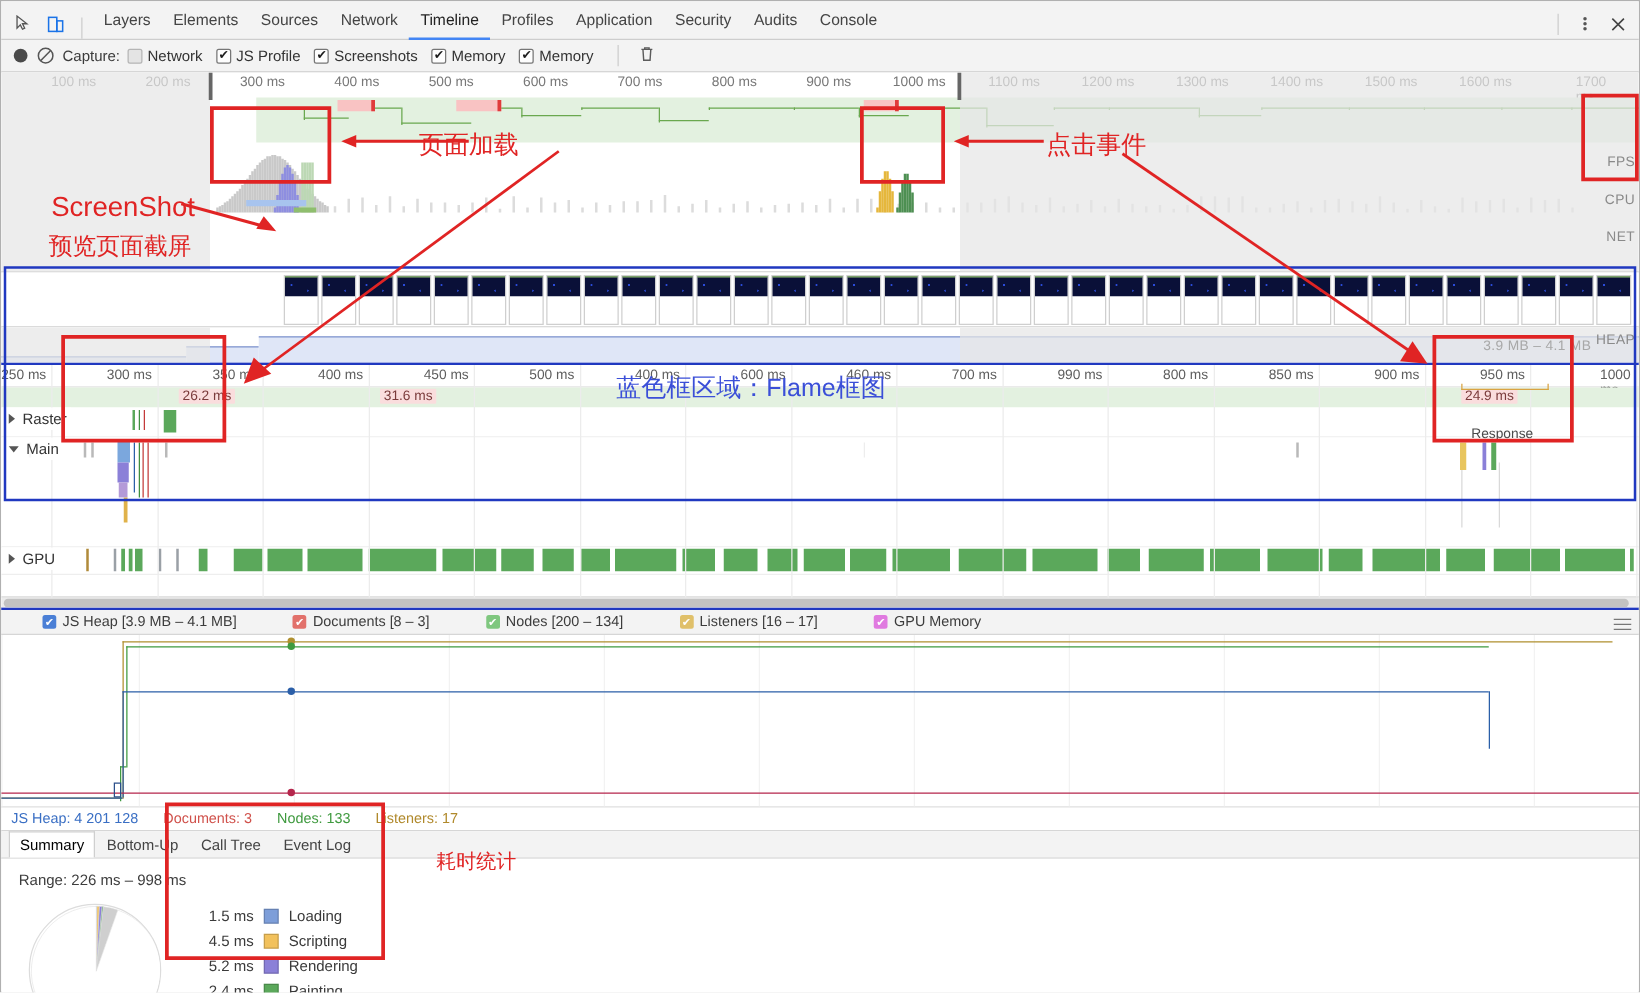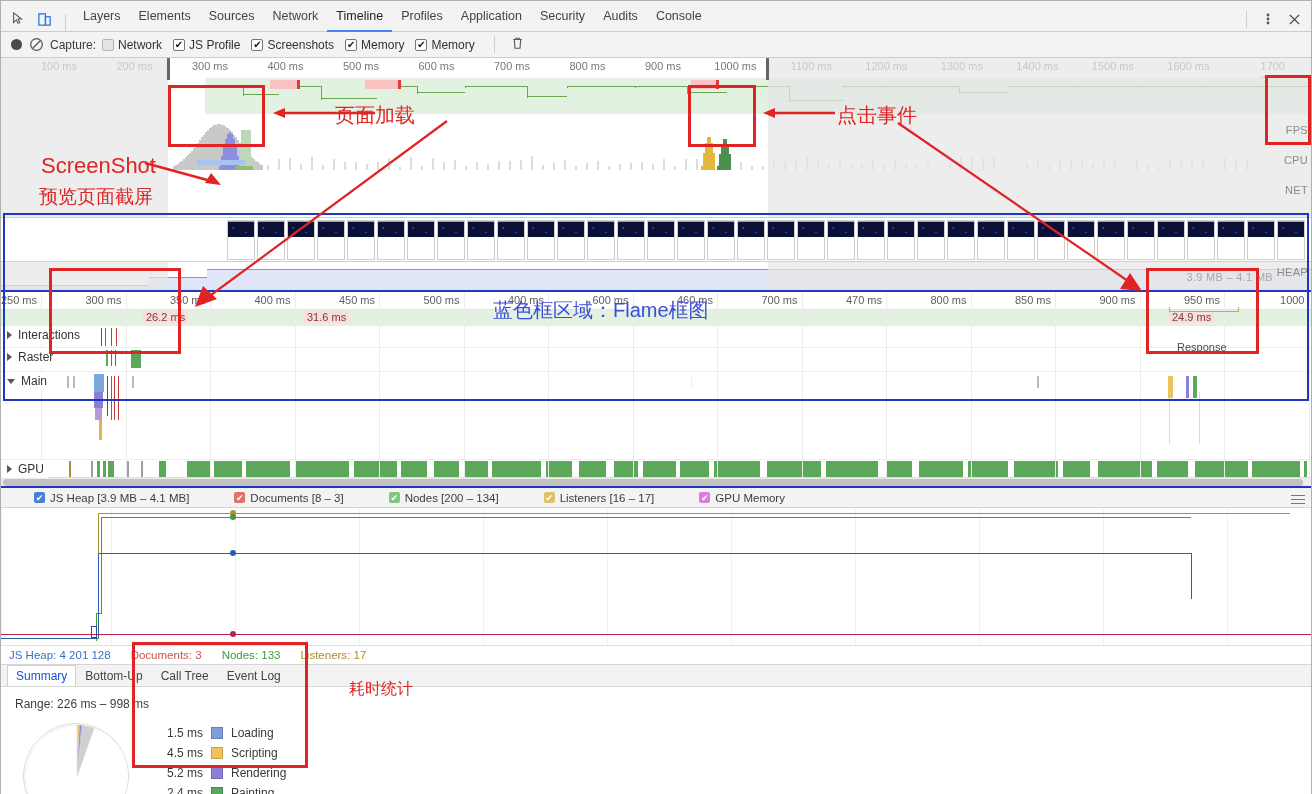--- a/index.html
+++ b/index.html
@@ -173,21 +173,21 @@
 
   .counters-values {
     height: 19px; display:flex; align-items:center;
     font-size: 11.5px; background:#fff; border-bottom:1px solid #d6d6d6; padding-left:8px;
   }
   .cv { margin-right: 20px; white-space:nowrap; }
 
   
   .bottom-tabs { display:flex; align-items:flex-end; height: 22px; background:#f3f3f3; border-bottom:1px solid #d6d6d6; padding-left:6px;}
   .btab { font-size:12px; padding: 3px 8px 3px; color:#444; cursor:pointer; border:1px solid transparent; border-bottom:none;}
-  .btab.selected { background:#fff; border-color:#cfcfcf; color:#1d4ed8;}
+  .btab.selected { background:#fff; border-color:#cfcfcf; color:#000000;}
 
   
   .summary { position:relative; height: 186px; background:#fff; padding: 10px 14px; }
   .range-text { font-size:12px; color:#3d3d3d; margin-bottom: 6px;}
   .pie-wrap { position:absolute; left: 22px; top: 36px; width: 108px; height: 108px; }
   .pie { width:106px; height:106px; border-radius:50%; border:1px solid #dcdcdc; background:#fff; position:relative; overflow:hidden;}
   .legend { position:absolute; left: 140px; top: 36px; }
   .lg-row { display:flex; align-items:center; height: 20px; font-size:12px; color:#3a3a3a;}
   .lg-val { width: 62px; text-align:right; margin-right: 8px; }
   .lg-sw { width: 12px; height: 12px; margin-right: 8px; border:1px solid rgba(0,0,0,.18);}
@@ -671,45 +671,33 @@
         <div class="tk" style="left: 40px;">250 ms</div>
         <div class="tk" style="left: 124.5px;">300 ms</div>
         <div class="tk" style="left: 209px;">350 ms</div>
         <div class="tk" style="left: 293.5px;">400 ms</div>
         <div class="tk" style="left: 378px;">450 ms</div>
         <div class="tk" style="left: 462.5px;">500 ms</div>
         <div class="tk" style="left: 547px;">400 ms</div>
         <div class="tk" style="left: 631.5px;">600 ms</div>
         <div class="tk" style="left: 716px;">460 ms</div>
         <div class="tk" style="left: 800.5px;">700 ms</div>
-        <div class="tk" style="left: 885px;">470 ms</div>
+        <div class="tk" style="left: 885px;">990 ms</div>
         <div class="tk" style="left: 969.5px;">800 ms</div>
         <div class="tk" style="left: 1054px;">850 ms</div>
         <div class="tk" style="left: 1138.5px;">900 ms</div>
         <div class="tk" style="left: 1223px;">950 ms</div>
         <div class="tk" style="left: 1307.5px;">1000 ms</div>
       </div>
     <div class="band-frames" id="band-frames">
         <div class="dur-pill" style="left: 142px;">26.2 ms</div>
         <div class="dur-pill" style="left: 303px;">31.6 ms</div>
         <div class="dur-pill" style="left: 1168px;">24.9 ms</div>
       </div>
 
-    <div class="track" style="height:22px;">
-      <div class="track-head">
-        <span class="tri"></span>
-        <span>Interactions</span>
-      </div>
-      <div id="interactions-ev">
-          <div class="ev" style="left: 100px; top: 2px; width: 1px; height: 18px; background: rgb(43, 95, 168);"></div>
-          <div class="ev" style="left: 104px; top: 2px; width: 1px; height: 18px; background: rgb(63, 143, 63);"></div>
-          <div class="ev" style="left: 110px; top: 2px; width: 1px; height: 18px; background: rgb(196, 58, 58);"></div>
-          <div class="ev" style="left: 115px; top: 2px; width: 1px; height: 18px; background: rgb(196, 58, 58);"></div>
-        </div>
-    </div>
 
     <div class="track" style="height:24px;">
       <div class="track-head">
         <span class="tri"></span>
         <span>Raster</span>
       </div>
       <div id="raster-ev">
           <div class="ev" style="left: 105px; top: 2px; width: 2px; height: 16px; background: rgb(91, 168, 91);"></div>
           <div class="ev" style="left: 110px; top: 2px; width: 1px; height: 16px; background: rgb(63, 143, 63);"></div>
           <div class="ev" style="left: 114px; top: 2px; width: 1px; height: 16px; background: rgb(196, 58, 58);"></div>

